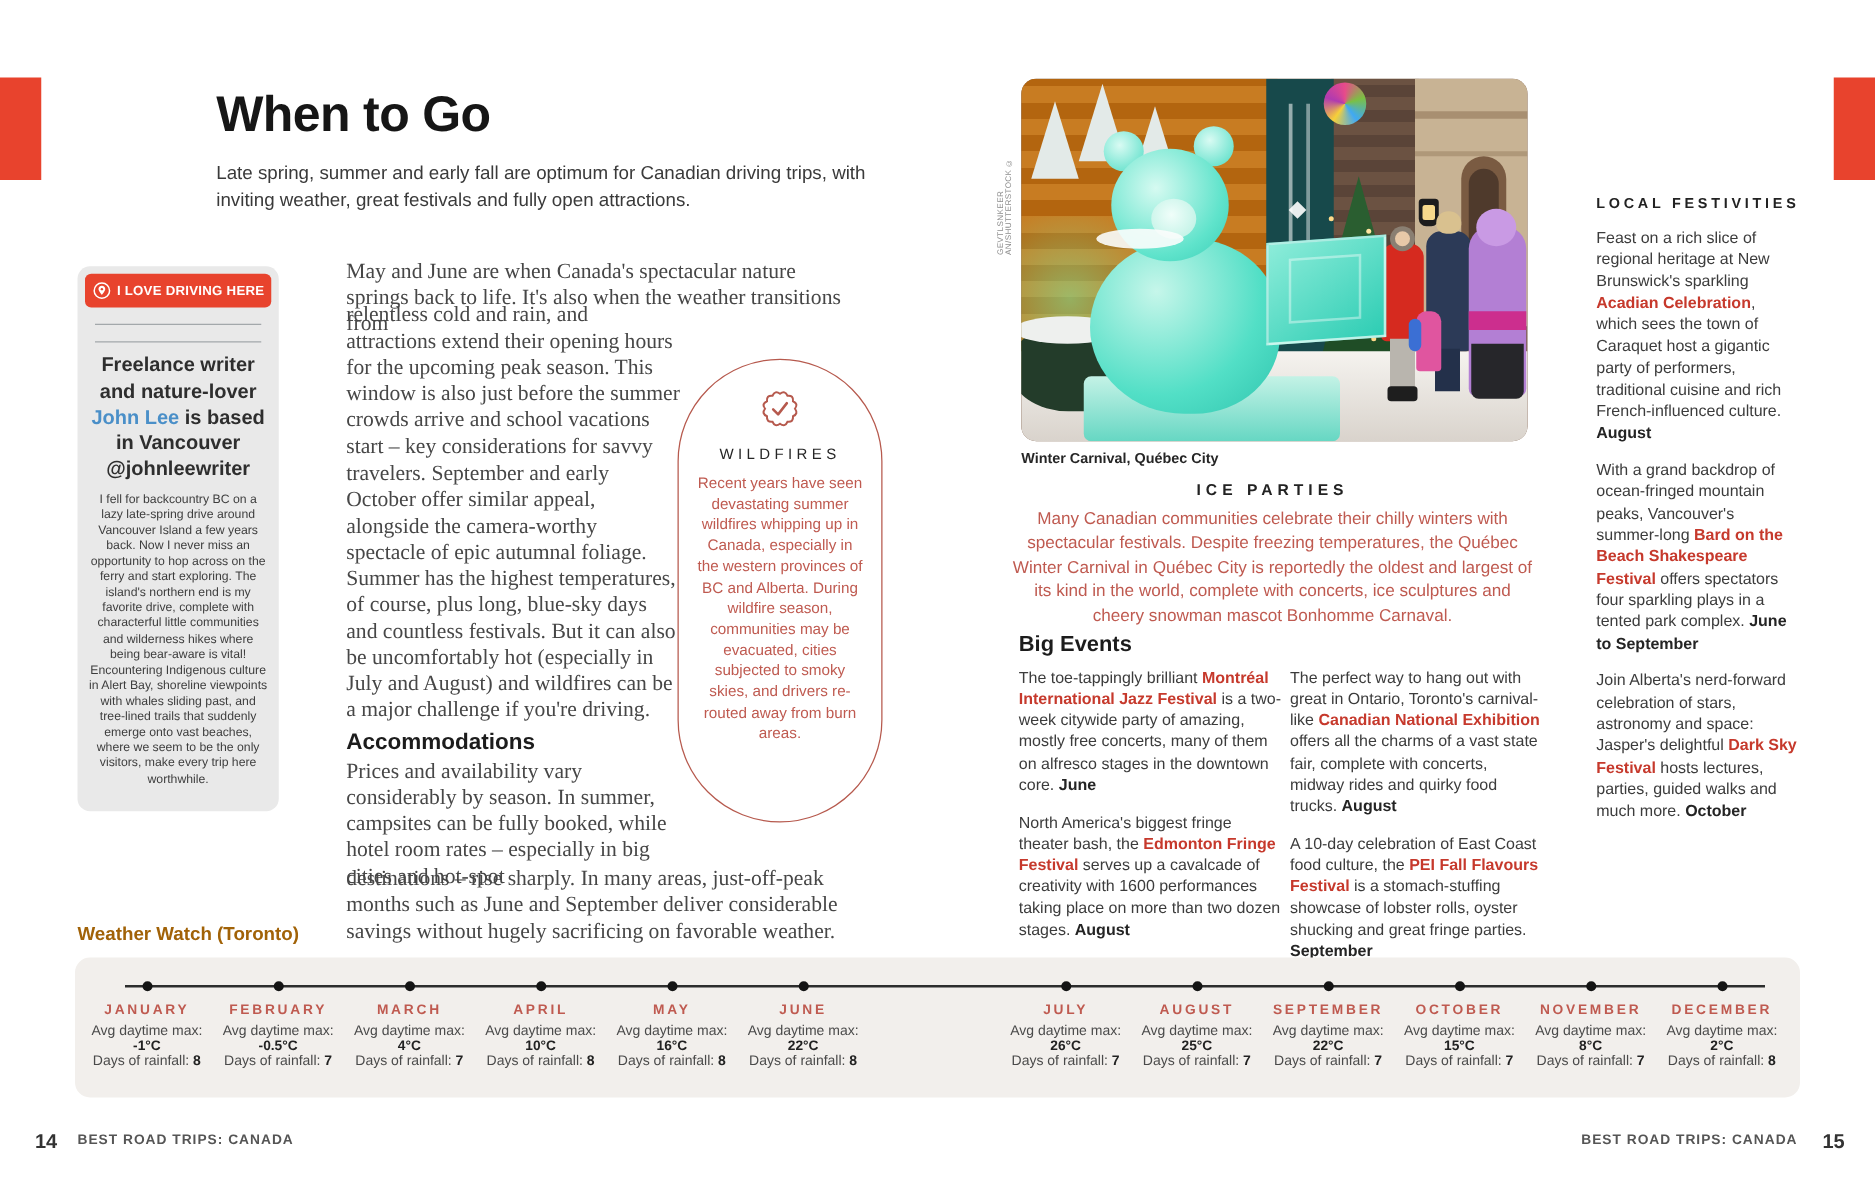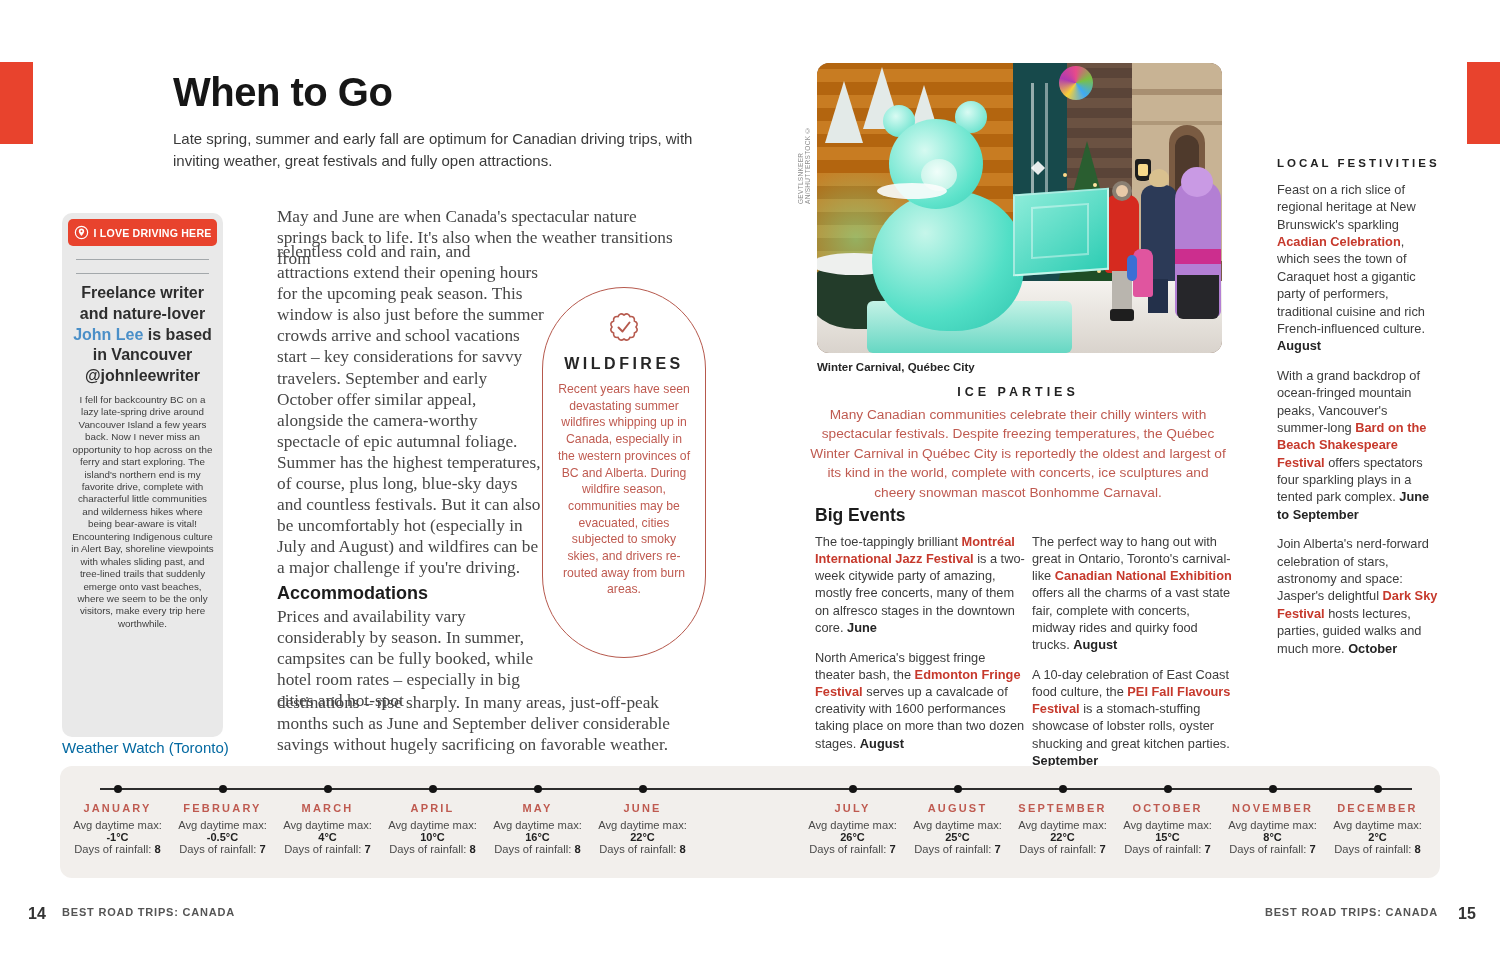--- a/index.html
+++ b/index.html
@@ -15,40 +15,40 @@
 
   
   .edge-block{width:33px;height:82px;background:var(--accent)}
   #edge-left{left:0;top:62px}
   #edge-right{left:1467px;top:62px}
 
   #page-title{left:173px;top:70px;font-size:40px;font-weight:800;letter-spacing:-0.5px;color:#161616}
   #intro{left:173px;top:128px;width:528px;font-size:15px;line-height:1.48;color:#3a3a3a}
 
   
-  #sidebar{left:62px;top:213px;width:161px;height:524px;background:#e9e9e9;border-radius:10px;overflow:hidden;text-align:center}
+  #sidebar{left:62px;top:213px;width:161px;height:436px;background:#e9e9e9;border-radius:10px;overflow:hidden;text-align:center}
   #sidebar .badge{margin:6px;height:27px;background:var(--accent);border-radius:5px;display:flex;align-items:center;justify-content:center;gap:5px;color:#fff;font-size:10.6px;font-weight:bold;letter-spacing:0.2px;white-space:nowrap}
   #sidebar .rule{border:none;border-top:1px solid #a3a8ab;margin:13px 14px 0}
   #sidebar .sb-head{margin-top:11px;font-size:11.5px;font-weight:bold;letter-spacing:2.8px;color:#2a2a2a;line-height:1.55;padding:0 10px}
   #sidebar .sb-author{margin:9px 10px 0;font-size:16px;font-weight:bold;color:#2e2e2e;line-height:1.3}
   #sidebar .sb-author .lnk{color:var(--link)}
   #sidebar .sb-body{margin:7px 8px 0;font-size:9.8px;color:#3d3d3d;line-height:1.27}
 
   
   .serifp{font-family:"Liberation Serif","DejaVu Serif",serif;font-size:17.3px;line-height:1.22;color:#474747}
   #p1a{left:277px;top:206px;width:402px}
   #p1b{left:277px;top:241px;width:268px}
   #h-accom{left:277px;top:583px;font-size:18px;font-weight:bold;color:#1c1c1c}
   #p2a{left:277px;top:606px;width:274px}
   #p2b{left:277px;top:692px;width:432px}
 
   
   #oval{left:542px;top:287px;width:164px;height:371px;border:1.5px solid #b6594d;border-radius:82px;text-align:center}
   #oval .seal{margin-top:22px}
-  #oval .wf-head{margin-top:7px;font-size:16px;font-weight:700;letter-spacing:3.5px;color:#262626}
+  #oval .wf-head{margin-top:7px;font-size:12px;font-weight:400;letter-spacing:3.5px;color:#262626}
   #oval .wf-body{margin-top:8px;padding:0 13px;font-size:12.2px;line-height:1.37;color:var(--muted)}
 
   
   #photo{left:817px;top:63px;width:405px;height:290px;border-radius:12px;overflow:hidden;background:#7a5b46}
   #photo div{position:absolute}
   .ph-left{left:0;top:0;width:205px;height:240px;background:repeating-linear-gradient(0deg,#b3650f 0 13px,#c87c22 13px 26px)}
   .ph-glow{left:-10px;top:110px;width:140px;height:120px;background:radial-gradient(circle at 35% 55%,rgba(130,225,150,.6),transparent 70%)}
   .cone{width:0;height:0;border-left:19px solid transparent;border-right:19px solid transparent;border-bottom:62px solid #e3eae8}
   .ph-darkbrick{left:248px;top:0;width:70px;height:175px;background:repeating-linear-gradient(0deg,#5a4438 0 10px,#6b5242 10px 20px)}
   .ph-door{left:196px;top:0;width:54px;height:228px;background:#17494b}
@@ -111,21 +111,21 @@
   .ev{margin-bottom:13px}
   .fest{color:var(--festival);font-weight:bold}
   .mon{color:#242424;font-weight:bold}
 
   
   #localfest{left:1277px;top:155px;width:163px;font-size:12.8px;line-height:1.36;color:#3c3c3c}
   #localfest .lf-head{font-size:11.5px;font-weight:600;letter-spacing:3px;color:#222;line-height:1.55;margin-bottom:8px}
   #localfest .ev{margin-bottom:12px}
 
   
-  #h-weather{left:62px;top:739px;font-size:15px;font-weight:normal;color:#0369a1}
+  #h-weather{left:62px;top:739px;font-size:15px;font-weight:bold;color:#a16207}
   #band{left:60px;top:766px;width:1380px;height:112px;background:#f2efec;border-radius:12px}
   #tl-line{position:absolute;left:40px;right:28px;top:22px;height:2px;background:#2d2d2d}
   #months{position:absolute;left:5px;top:0;display:flex}
   .wm{width:105px;position:relative;padding-top:36px;text-align:center}
   .wm .dot{position:absolute;top:19px;left:50%;margin-left:-4px;width:8px;height:8px;border-radius:50%;background:#141414}
   .wm-gap{width:105px}
   .wm-name{font-size:11px;font-weight:bold;letter-spacing:2.2px;color:var(--muted)}
   .wm-l1{margin-top:5px;font-size:11.2px;color:#4a4a4a}
   .wm-temp{font-size:11px;font-weight:bold;color:#222}
   .wm-rain{font-size:11.2px;color:#4a4a4a}
@@ -233,21 +233,21 @@
 <div class="abs" id="ice-head">ICE PARTIES</div>
 <div class="abs" id="ice-body">Many Canadian communities celebrate their chilly winters with spectacular festivals. Despite freezing temperatures, the Québec Winter Carnival in Québec City is reportedly the oldest and largest of its kind in the world, complete with concerts, ice sculptures and cheery snowman mascot Bonhomme Carnaval.</div>
 
 <h2 class="abs" id="h-bigevents">Big Events</h2>
 <div class="abs evcol" id="evcol1">
   <p class="ev"><span>The toe-tappingly brilliant </span><b class="fest">Montréal International Jazz Festival</b><span> is a two-week citywide party of amazing, mostly free concerts, many of them on alfresco stages in the downtown core. </span><b class="mon">June</b></p>
   <p class="ev"><span>North America's biggest fringe theater bash, the </span><b class="fest">Edmonton Fringe Festival</b><span> serves up a cavalcade of creativity with 1600 performances taking place on more than two dozen stages. </span><b class="mon">August</b></p>
 </div>
 <div class="abs evcol" id="evcol2">
   <p class="ev"><span>The perfect way to hang out with great in Ontario, Toronto's carnival-like </span><b class="fest">Canadian National Exhibition</b><span> offers all the charms of a vast state fair, complete with concerts, midway rides and quirky food trucks. </span><b class="mon">August</b></p>
-  <p class="ev"><span>A 10-day celebration of East Coast food culture, the </span><b class="fest">PEI Fall Flavours Festival</b><span> is a stomach-stuffing showcase of lobster rolls, oyster shucking and great kitchen parties. </span><b class="mon">September</b></p>
+  <p class="ev"><span>A 10-day celebration of East Coast food culture, the </span><b class="fest">PEI Fall Flavours Festival</b><span> is a stomach-stuffing showcase of lobster rolls, oyster shucking and great fringe parties. </span><b class="mon">September</b></p>
 </div>
 
 <div class="abs" id="localfest">
   <div class="lf-head">LOCAL FESTIVITIES</div>
   <p class="ev"><span>Feast on a rich slice of regional heritage at New Brunswick's sparkling </span><b class="fest">Acadian Celebration</b><span>, which sees the town of Caraquet host a gigantic party of performers, traditional cuisine and rich French-influenced culture. </span><b class="mon">August</b></p>
   <p class="ev"><span>With a grand backdrop of ocean-fringed mountain peaks, Vancouver's summer-long </span><b class="fest">Bard on the Beach Shakespeare Festival</b><span> offers spectators four sparkling plays in a tented park complex. </span><b class="mon">June to September</b></p>
   <p class="ev"><span>Join Alberta's nerd-forward celebration of stars, astronomy and space: Jasper's delightful </span><b class="fest">Dark Sky Festival</b><span> hosts lectures, parties, guided walks and much more. </span><b class="mon">October</b></p>
 </div>
 
 <h2 class="abs" id="h-weather">Weather Watch (Toronto)</h2>

